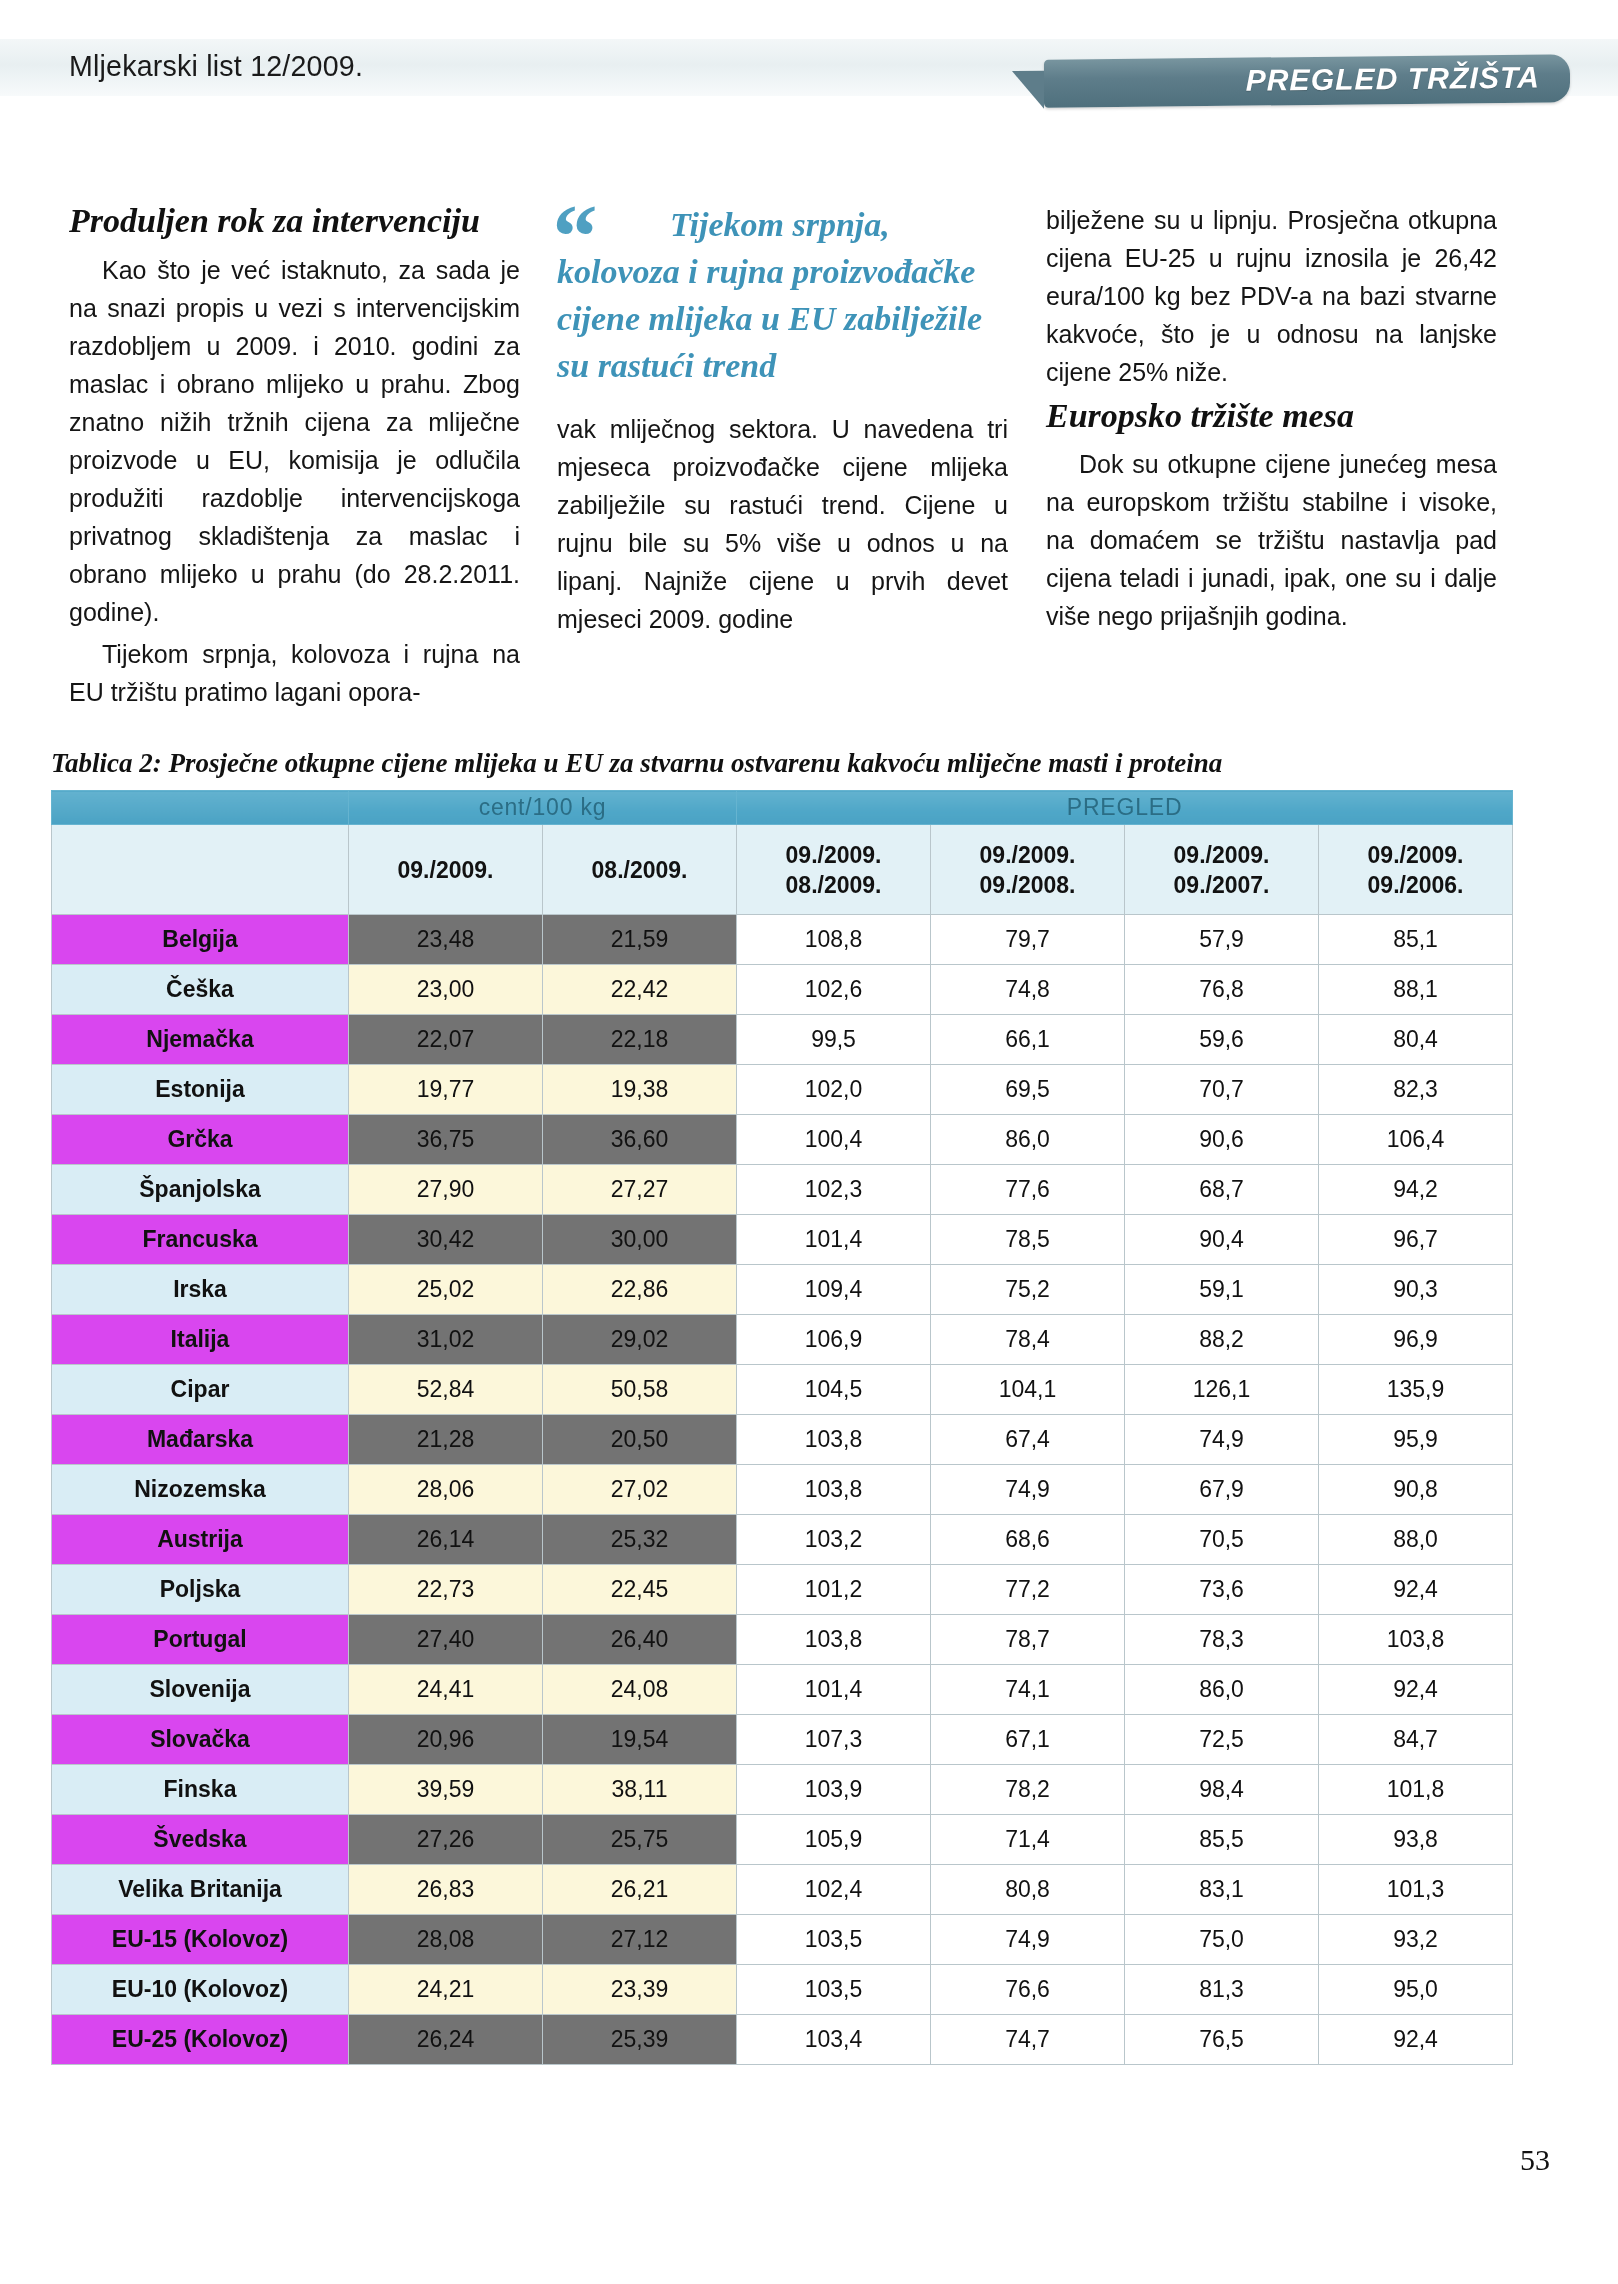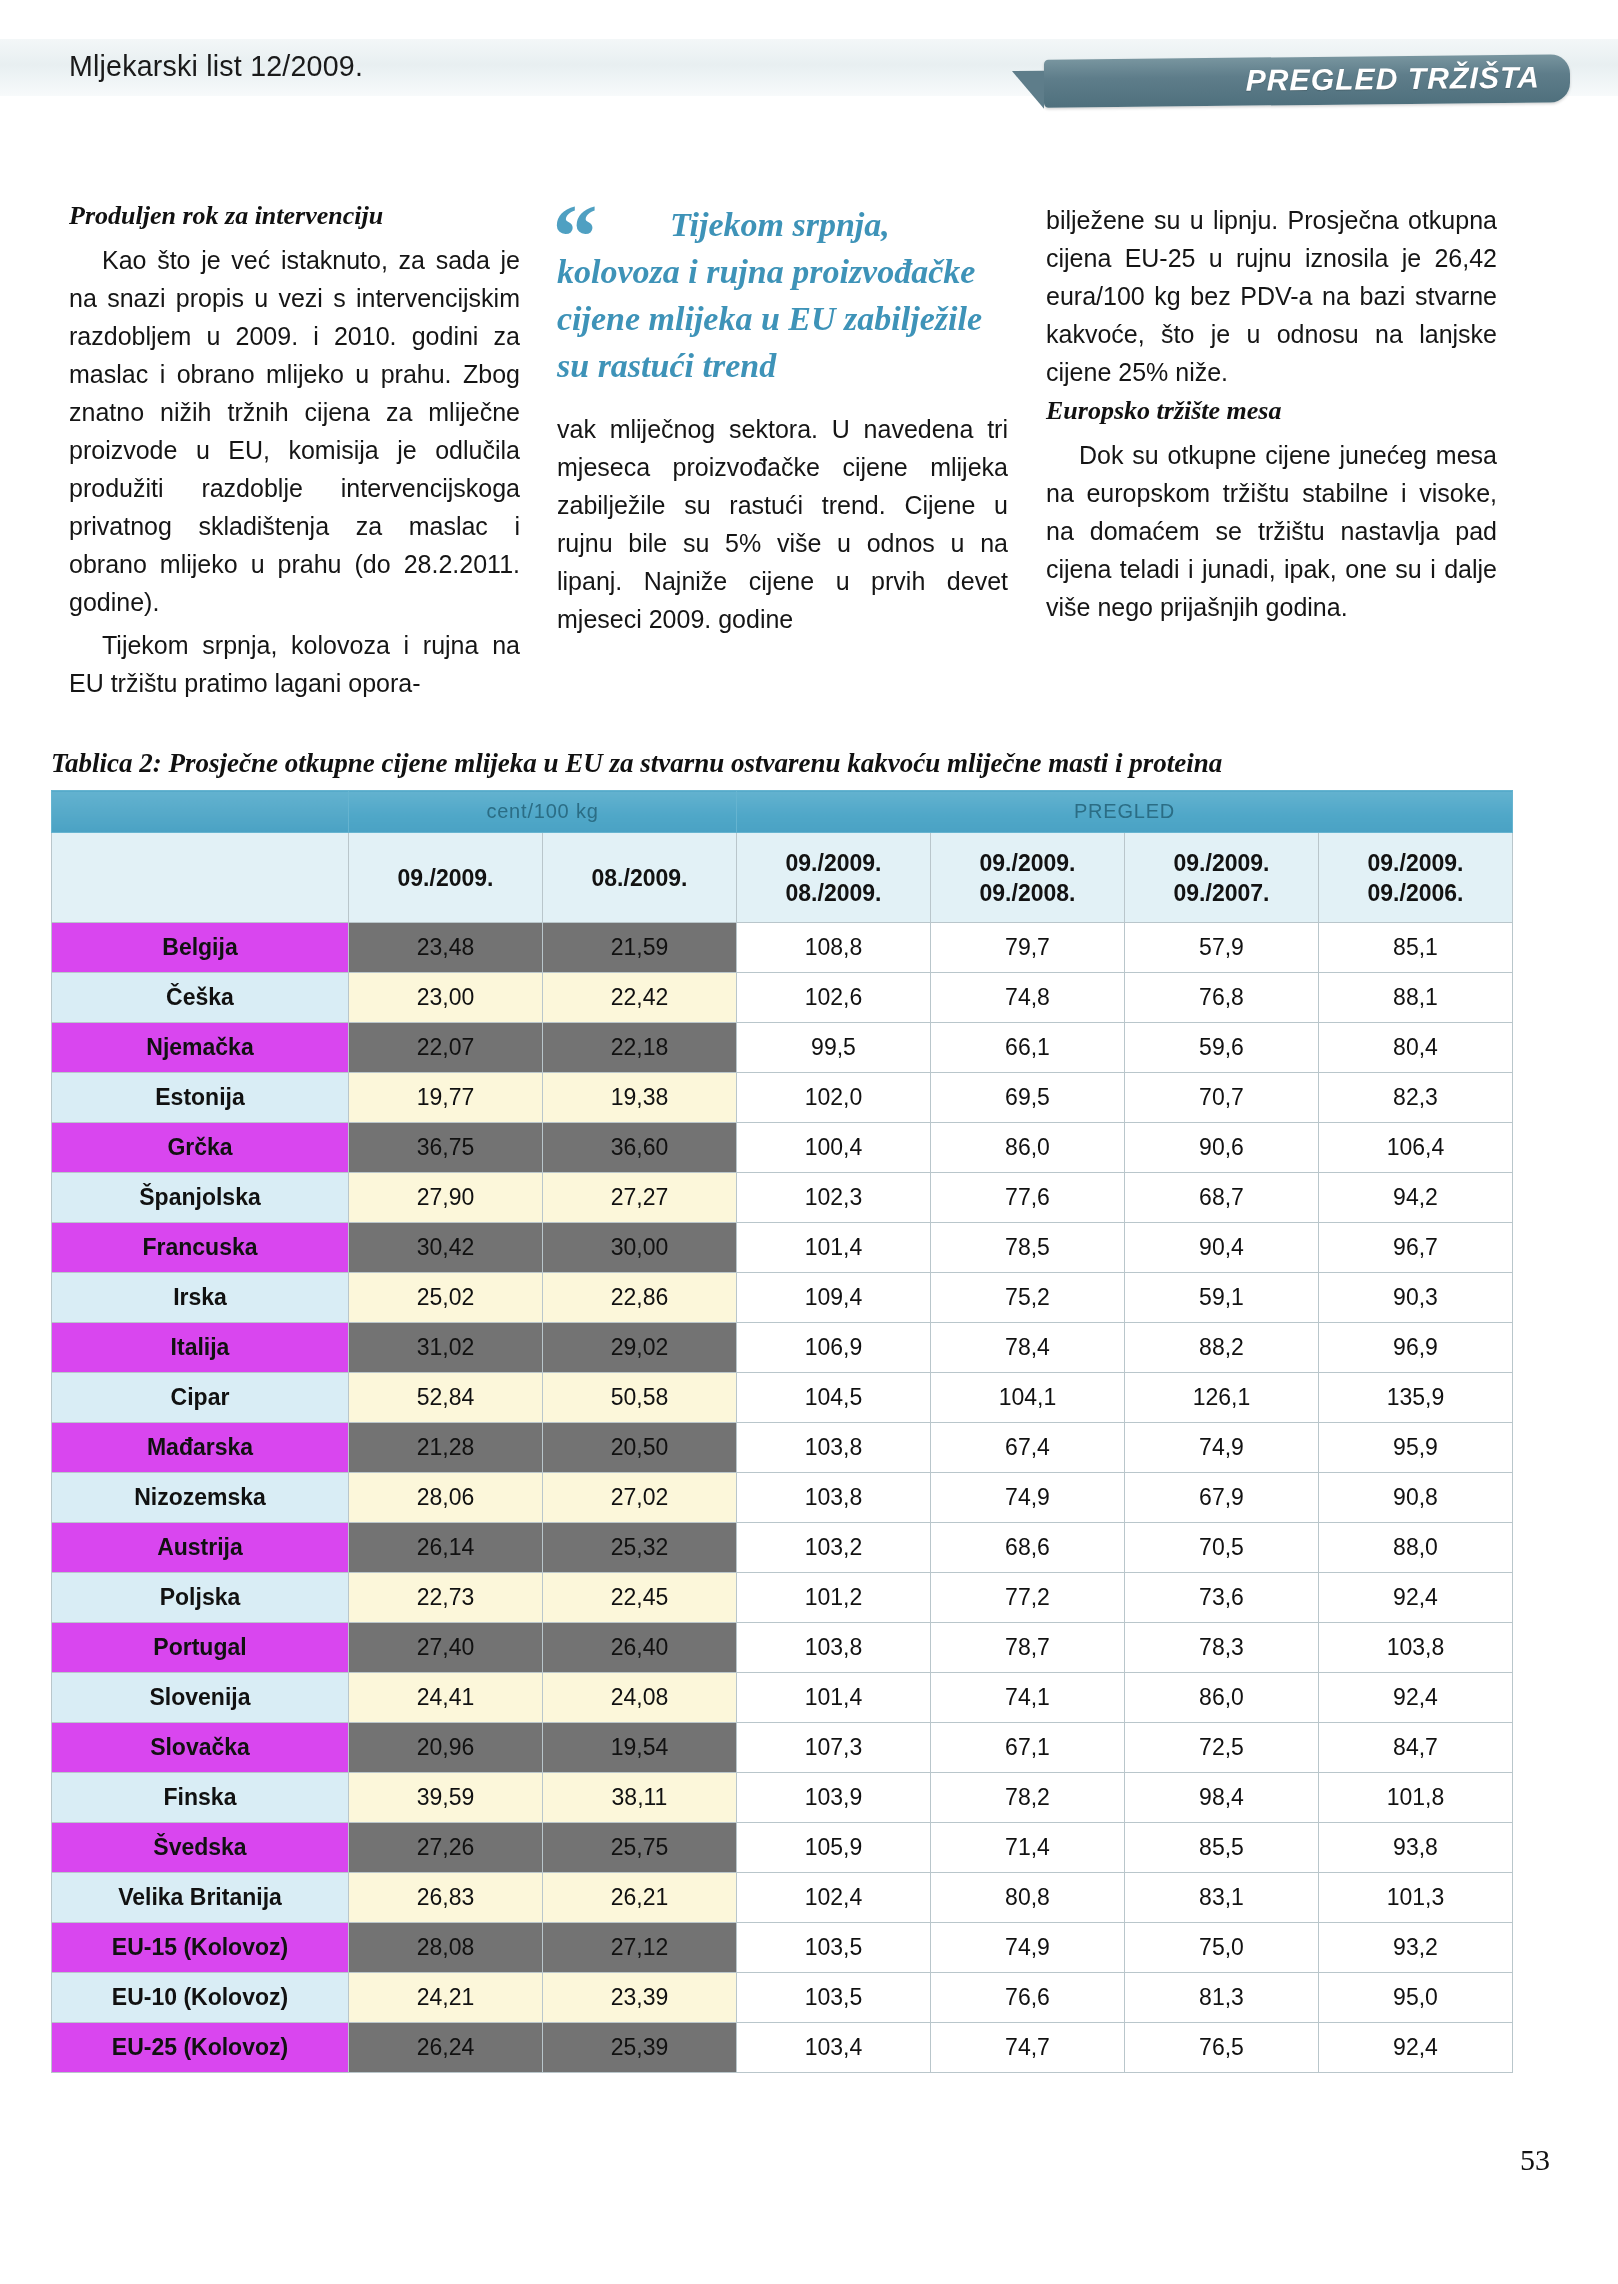--- a/index.html
+++ b/index.html
@@ -78,21 +78,21 @@
     width: 451px;
   }
   .col-1 { left: 69px; }
   .col-2 { left: 557px; width: 451px; }
   .col-3 { left: 1046px; width: 451px; }
 
   .sub-head {
     font-family: "Liberation Serif", serif;
     font-weight: 700;
     font-style: italic;
-    font-size: 26px;
+    font-size: 34px;
     color: #111;
     margin: 0 0 10.5px 0;
     line-height: 1.15;
   }
   .body-par {
     font-size: 25px;
     line-height: 38px;
     color: #151515;
     text-align: justify;
     margin: 0 0 4.5px 0;
@@ -153,22 +153,22 @@
 
   table.data th, table.data td {
     border: 0.8px solid #b9c6cb;
     padding: 0;
     text-align: center;
     vertical-align: middle;
   }
   tr.group-row th {
     background: linear-gradient(180deg,#63b2cf 0%, #4fa7c8 60%, #4aa2c4 100%);
     color: #2b6d85;
-    height: 42px;
-    font-size: 20px;
+    height: 34px;
+    font-size: 23px;
     font-weight: 400;
     letter-spacing: 0.8px;
     border-color: #66b4d0;
   }
   tr.group-row th.blank-head { background: linear-gradient(180deg,#63b2cf 0%, #4aa2c4 100%); }
 
   tr.period-row th {
     background: #e2f1f6;
     height: 90px;
     font-size: 23px;

